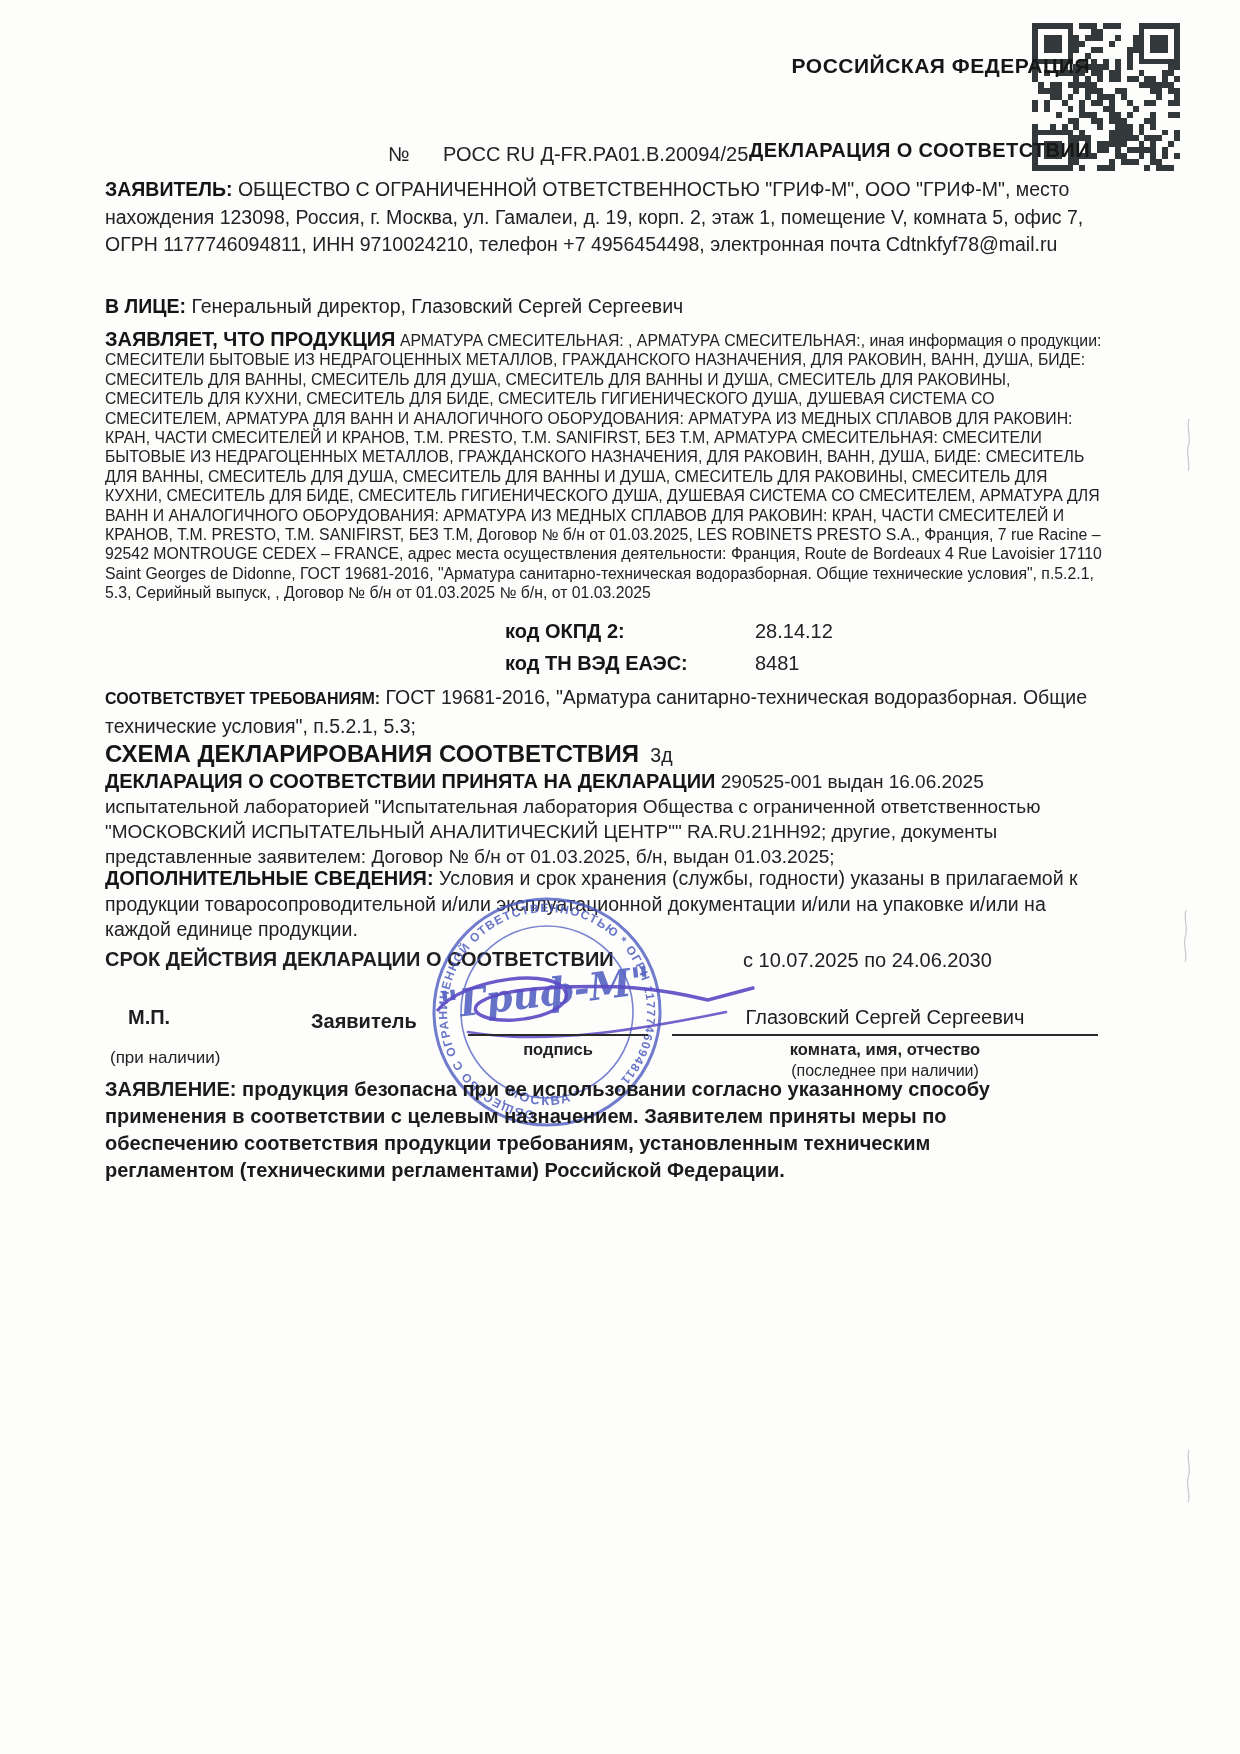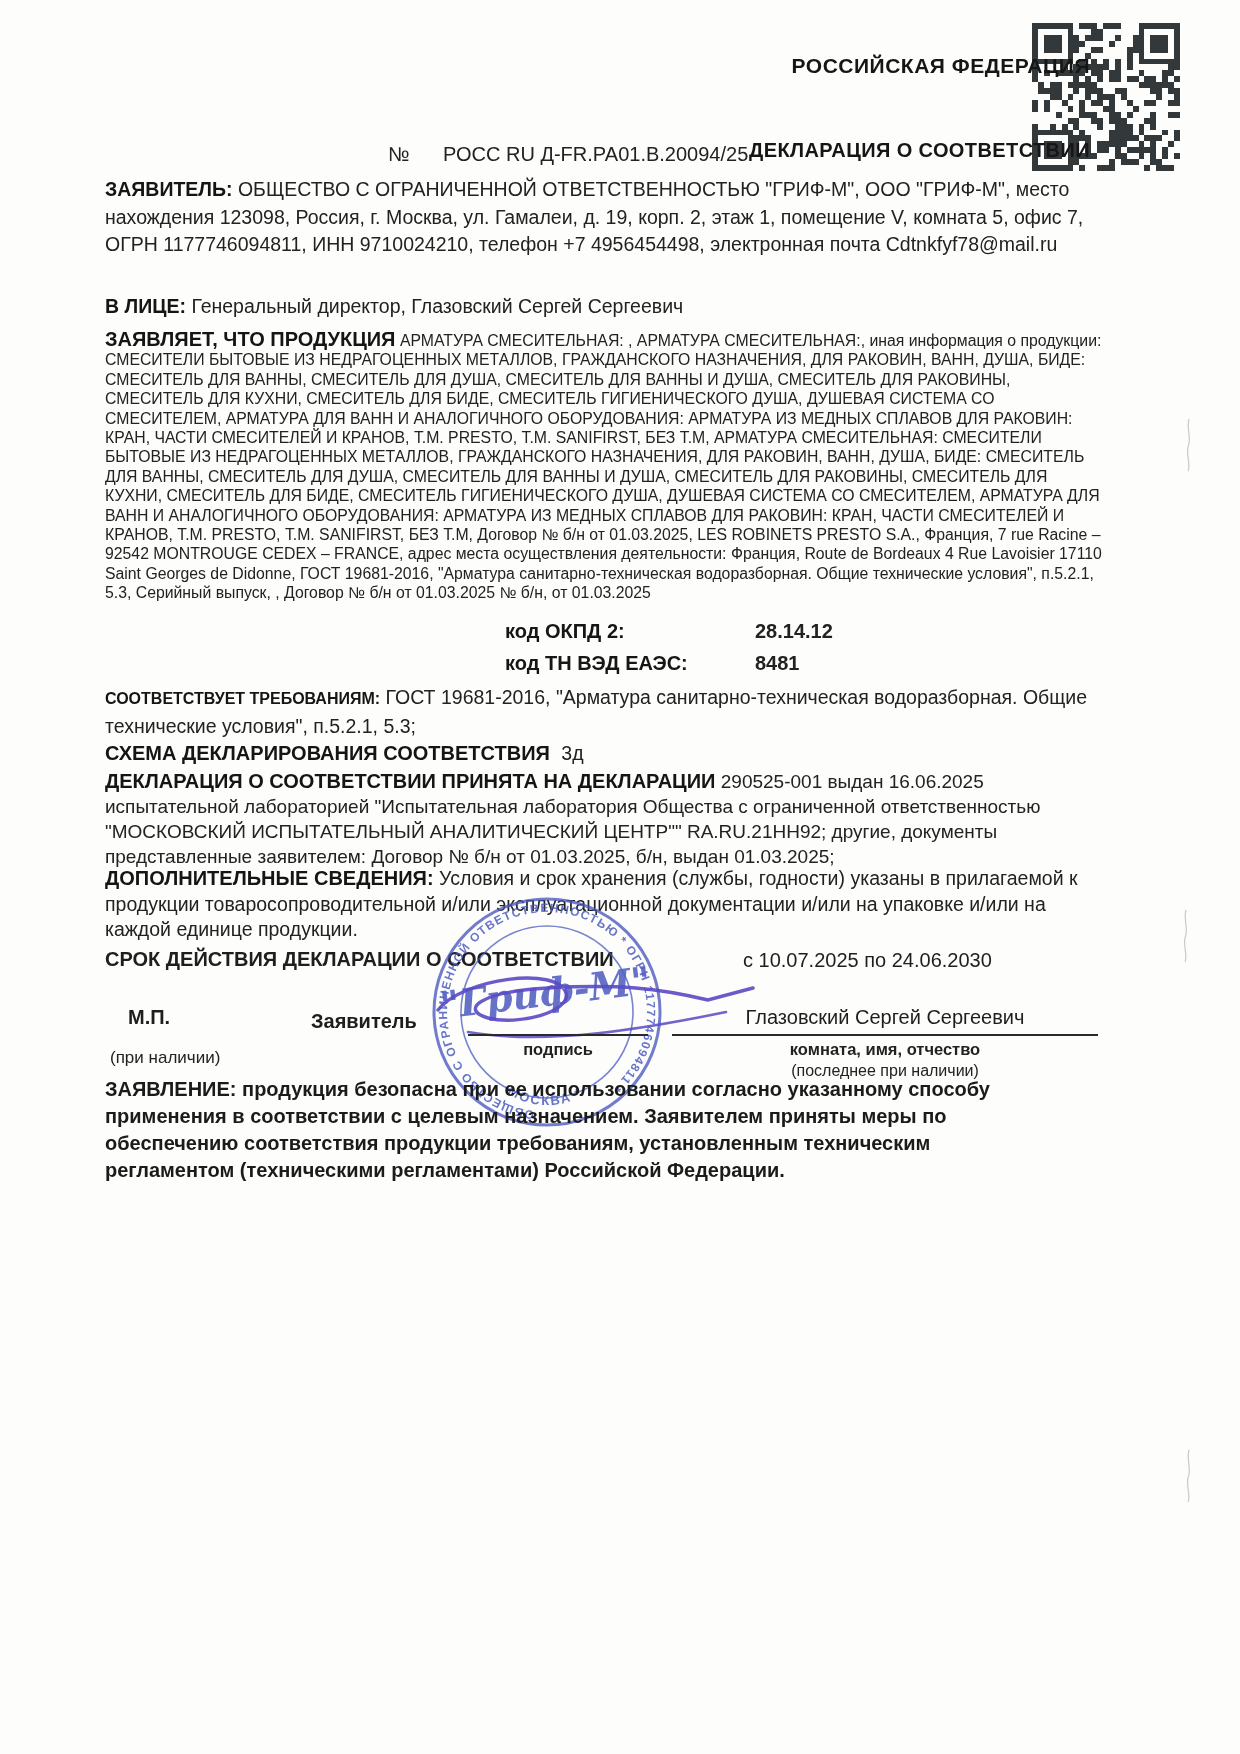--- a/index.html
+++ b/index.html
@@ -15,21 +15,21 @@
   .abs{position:absolute;}
   .ctr{left:110px;width:980px;text-align:right;}
   .hdr1{top:54px;font-size:21px;font-weight:bold;letter-spacing:.5px;color:#161616;}
   .hdr2{top:95px;font-size:20px;font-weight:bold;letter-spacing:.4px;color:#161616;margin-top:44px;}
   .numrow{top:143px;font-size:20px;color:#222;}
   .para{left:105px;width:1000px;font-size:19.5px;line-height:27.5px;text-align:left;color:#222;}
   .para b{color:#151515;}
   .small-para{font-size:15.8px;line-height:19.4px;}
   .small-para b{font-size:20px;}
   .coderow{font-size:20px;font-weight:bold;color:#161616;}
-  .codeval{font-weight:bold;color:#222;}
+  .codeval{font-weight:normal;color:#222;}
   .sigline{height:0;border-top:2px solid #2a2a2a;}
   .cap{font-size:16.5px;font-weight:bold;color:#222;}
   .capn{font-size:16px;color:#222;}
   .stamp-wrap{left:425px;top:890px;width:244px;height:244px;opacity:.9;pointer-events:none;}
   .sig-wrap{left:408px;top:948px;width:360px;height:120px;pointer-events:none;}
   .artifact{width:14px;height:60px;opacity:.55;}
 </style>
 </head>
 <body>
 
@@ -387,21 +387,21 @@
     <span>код ТН ВЭД ЕАЭС:</span>
     <span class="codeval" style="position:absolute;left:250px;">8481</span>
   </div>
 
   <div class="abs para" style="top:684px;line-height:26.5px;">
     <b style="font-size:16px;">СООТВЕТСТВУЕТ ТРЕБОВАНИЯМ:</b>
     <span>ГОСТ 19681-2016, "Арматура санитарно-техническая водоразборная. Общие технические условия", п.5.2.1, 5.3;</span>
   </div>
 
   <div class="abs para" style="top:740px;">
-    <b style="font-size:20px;">СХЕМА ДЕКЛАРИРОВАНИЯ СООТВЕТСТВИЯ</b>
+    <b style="font-size:24px;">СХЕМА ДЕКЛАРИРОВАНИЯ СООТВЕТСТВИЯ</b>
     <span style="margin-left:6px;">3д</span>
   </div>
 
   <div class="abs para" style="top:769px;font-size:19px;line-height:25px;">
     <b style="font-size:20px;">ДЕКЛАРАЦИЯ О СООТВЕТСТВИИ ПРИНЯТА НА ДЕКЛАРАЦИИ</b>
     <span>290525-001 выдан 16.06.2025 испытательной лабораторией "Испытательная лаборатория Общества с ограниченной ответственностью "МОСКОВСКИЙ ИСПЫТАТЕЛЬНЫЙ АНАЛИТИЧЕСКИЙ ЦЕНТР"" RA.RU.21НН92; другие, документы представленные заявителем: Договор № б/н от 01.03.2025, б/н, выдан 01.03.2025;</span>
   </div>
 
   <div class="abs para" style="top:866px;line-height:25.5px;">
     <b style="font-size:20px;">ДОПОЛНИТЕЛЬНЫЕ СВЕДЕНИЯ:</b>

